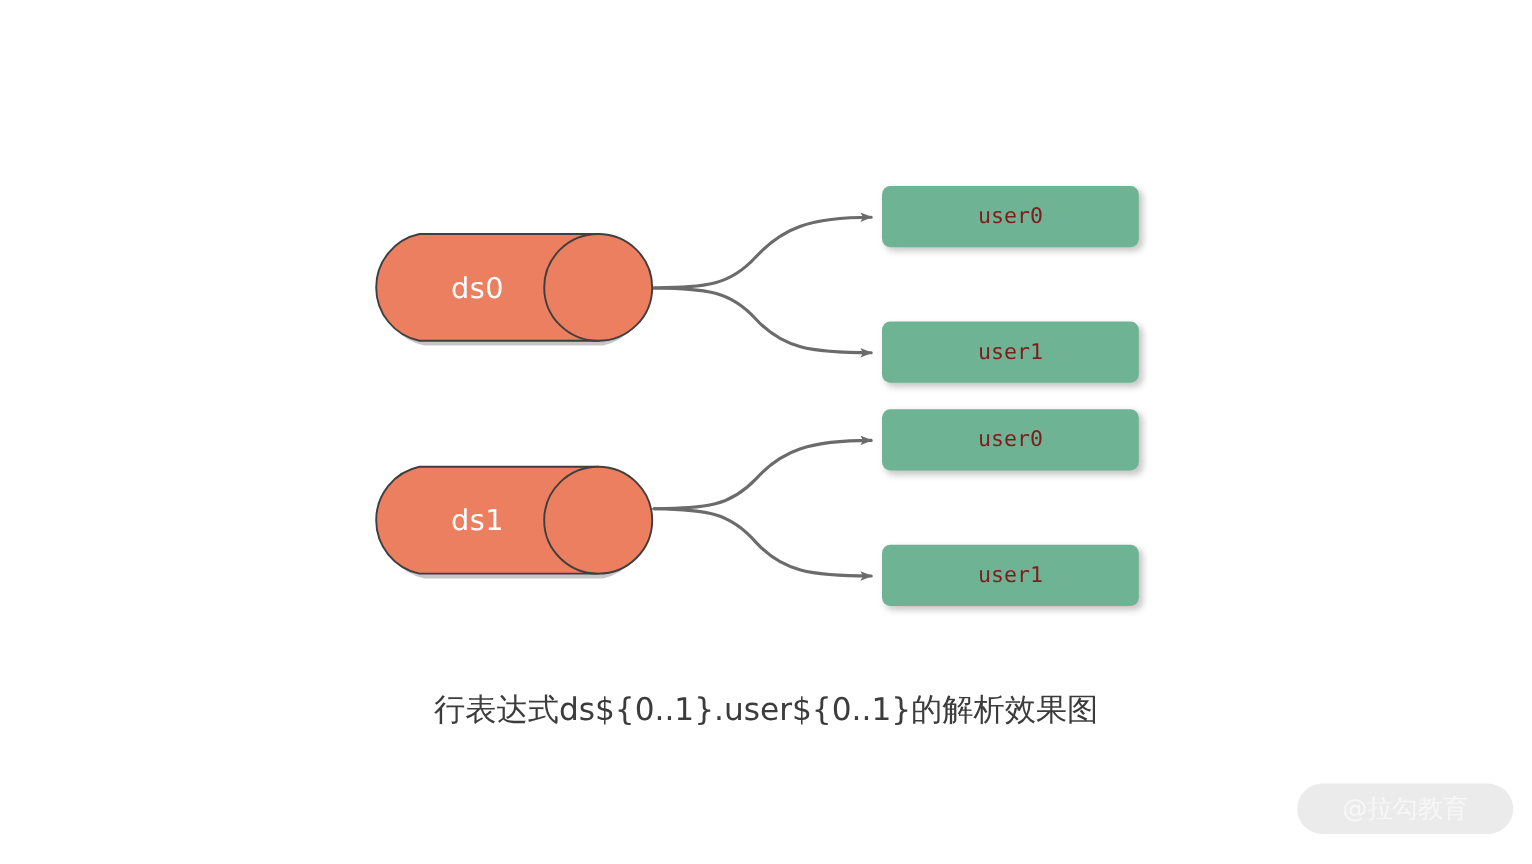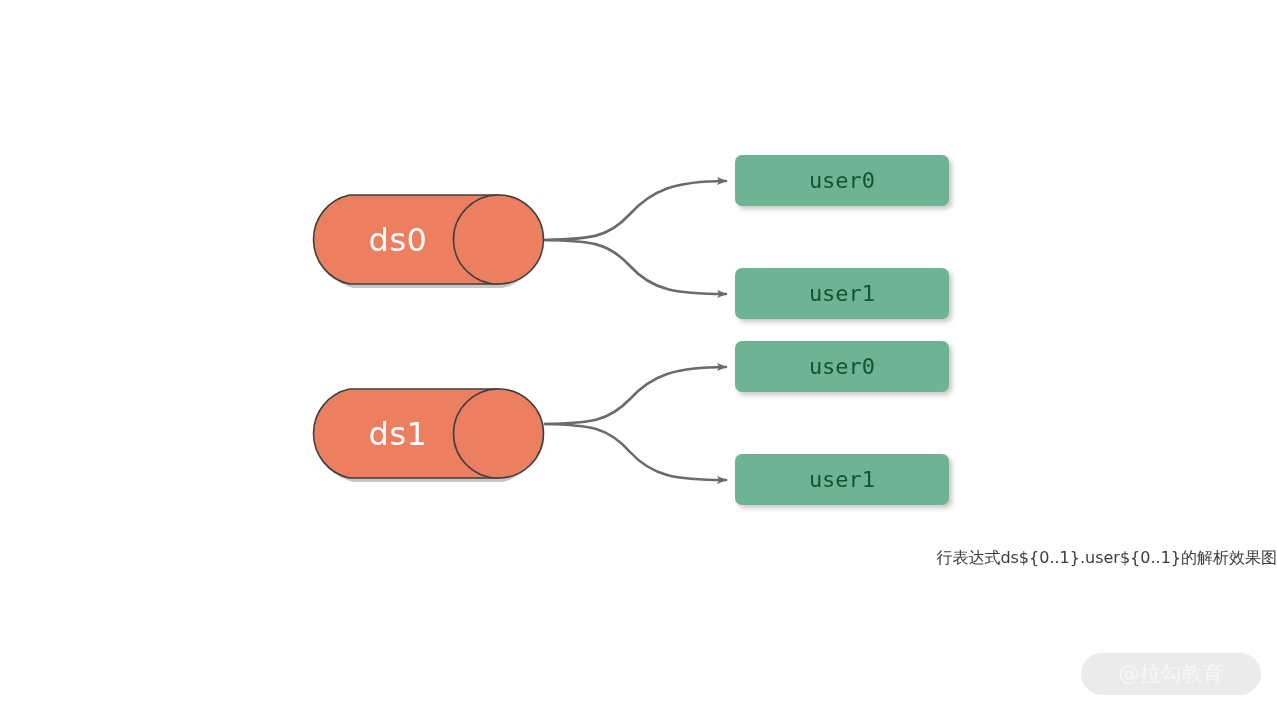--- a/index.html
+++ b/index.html
@@ -40,65 +40,65 @@
   .cyl .cyl-label {
     position: absolute;
     left: 0;
     top: 0;
     width: 188px;
     height: 91px;
     display: flex;
     align-items: center;
     justify-content: center;
     color: #ffffff;
-    font-size: 32px;
+    font-size: 24px;
     font-family: "DejaVu Sans", "Liberation Sans", sans-serif;
     letter-spacing: 0.5px;
     line-height: 1;
     user-select: none;
   }
 
   
   .tbl {
     position: absolute;
     width: 214px;
     height: 51px;
     background: #6fb395;
     border-radius: 7px;
     box-shadow: 3px 3px 5px rgba(130,130,130,0.45);
     display: flex;
     align-items: center;
     justify-content: center;
   }
   .tbl-label {
-    color: #14532d;
-    font-size: 22px;
+    color: #7f1d1d;
+    font-size: 18px;
     font-family: "DejaVu Sans Mono", "Liberation Mono", monospace;
     line-height: 1;
     user-select: none;
   }
 
   
   #edges {
     position: absolute;
     left: 0;
     top: 0;
     width: 1277px;
     height: 720px;
     pointer-events: none;
   }
 
   
   #caption {
     position: absolute;
     left: 0;
-    top: 548px;
+    top: 574px;
     width: 1277px;
-    text-align: right;
-    font-size: 16px;
+    text-align: center;
+    font-size: 26px;
     color: #3c3c3c;
     font-family: "DejaVu Sans", "Liberation Sans", sans-serif;
     user-select: none;
   }
 
   
   #watermark {
     position: absolute;
     left: 1081px;
     top: 653px;

